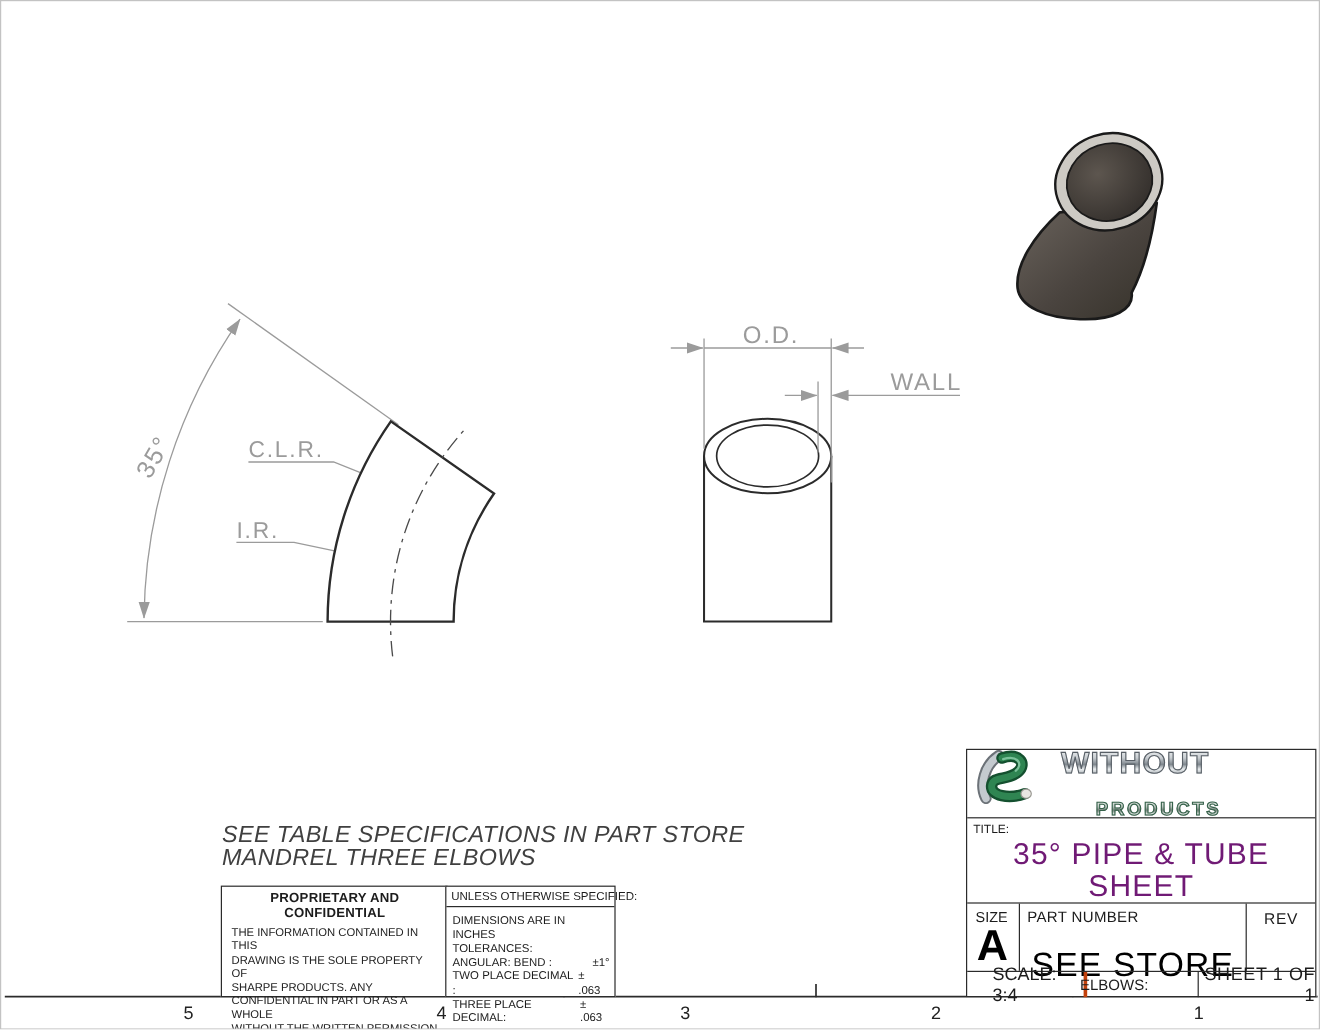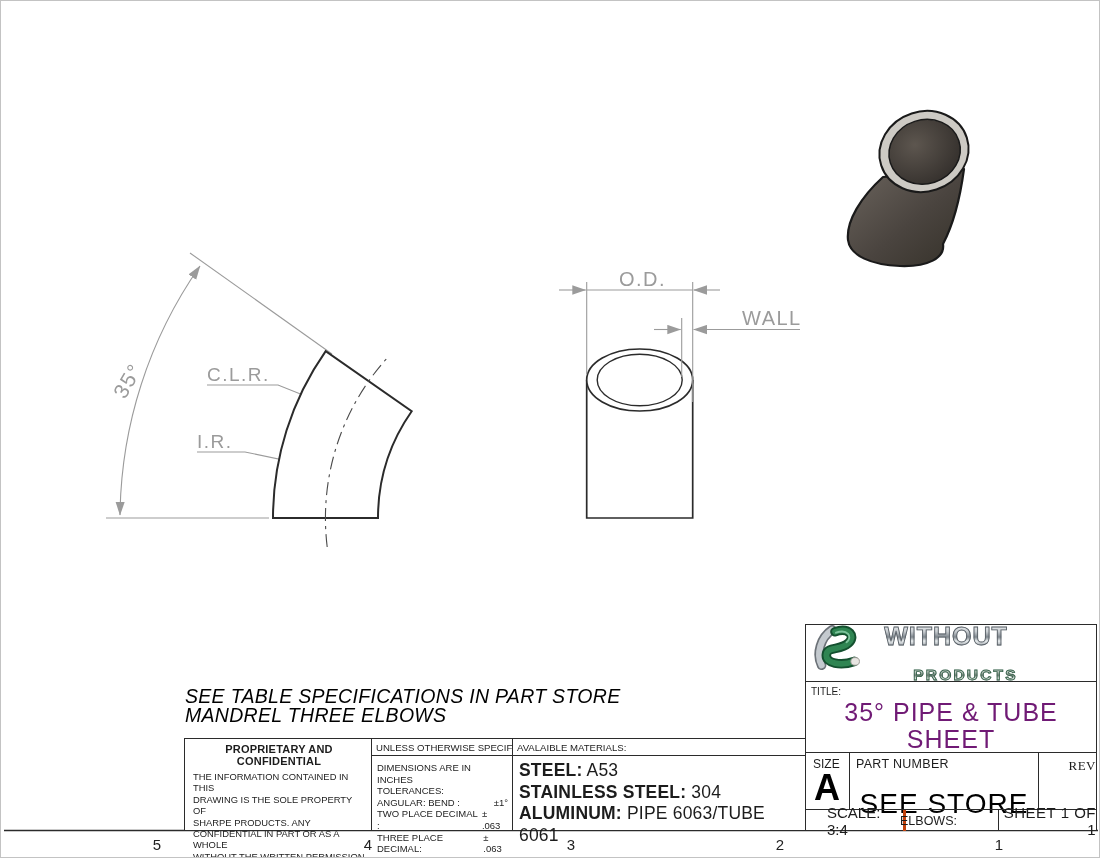--- a/index.html
+++ b/index.html
@@ -4,21 +4,21 @@
 <style>
   html,body{margin:0;padding:0;background:#fff;}
   .page{position:relative;width:1100px;height:858px;background:#ffffff;
         border:1px solid #c3c3c3;box-sizing:border-box;overflow:hidden;
         font-family:"Liberation Sans",sans-serif;color:#1c1c1c;}
   svg{position:absolute;left:0;top:0;}
   svg text{font-family:"Liberation Sans",sans-serif;}
   .dimtext{fill:#9b9b9b;letter-spacing:1.5px;}
   
   .note{position:absolute;left:184px;top:686px;font-style:italic;
-        font-size:19.5px;line-height:19px;letter-spacing:.3px;color:#000000;}
+        font-size:19.5px;line-height:19px;letter-spacing:.3px;color:#404040;}
   
   .cell{position:absolute;box-sizing:border-box;border:1px solid #2b2b2b;background:#fff;}
   .cell-prop{left:183px;top:737px;width:189px;height:93px;padding:4px 7px 0 8px;}
   .prop-head{font-size:11px;font-weight:bold;text-align:center;letter-spacing:.2px;margin-bottom:4px;}
   .prop-body{font-size:9.4px;line-height:11.4px;color:#222;}
   .cell-tol{left:370px;top:737px;width:142px;height:93px;}
   .cellhead{font-size:9.6px;padding:3px 3px 2px 4px;border-bottom:1px solid #2b2b2b;white-space:nowrap;}
   .tol-body{padding:6px 4px 0 5px;font-size:9.5px;line-height:11.6px;}
   .tol-row{display:flex;justify-content:space-between;}
   .cell-mat{left:511px;top:737px;width:295px;height:93px;}
@@ -44,21 +44,21 @@
       font-size:25px;line-height:27px;letter-spacing:1px;color:#701a75;}
   .tb-size{top:128px;height:56px;}
   .tb-col{position:absolute;top:0;bottom:0;box-sizing:border-box;}
   .col-size{left:0;width:44px;border-right:1px solid #2b2b2b;}
   .size-label{font-size:12px;padding:4px 0 0 7px;}
   .size-value{font-size:36px;font-weight:bold;text-align:center;margin-top:-4px;letter-spacing:1px;color:#000;}
   .col-part{left:44px;width:189px;border-right:1px solid #2b2b2b;}
   .part-label{font-size:12.5px;padding:4px 0 0 6px;letter-spacing:.3px;}
   .part-value{text-align:center;font-size:28px;letter-spacing:1px;margin-top:17px;color:#000000;}
   .col-rev{left:233px;right:0;}
-  .rev-label{font-size:13px;text-align:right;padding-top:5px;letter-spacing:.5px;font-family:Liberation Serif, serif;}
+  .rev-label{font-size:13px;text-align:center;padding-top:5px;letter-spacing:.5px;}
   .tb-bottom{top:184px;height:22px;border-top:1px solid #2b2b2b;font-size:15px;}
   .col-scale{left:0;width:87px;border-right:3px solid #c2410c;display:flex;align-items:center;padding-left:8px;margin-left:13px;}
   .col-weight{left:87px;width:106px;border-right:1px solid #2b2b2b;display:flex;align-items:center;padding-left:7px;font-size:12.5px;}
   .col-sheet{left:193px;right:0;display:flex;align-items:center;justify-content:center;letter-spacing:.5px;text-align:right;}
   
   .zone{position:absolute;top:835px;transform:translateX(-50%);font-size:15px;color:#222;}
 </style>
 </head>
 <body>
 
@@ -159,28 +159,20 @@
         <span>TWO PLACE DECIMAL  :</span>
         <span>± .063</span>
       </div>
       <div class="tol-row">
         <span>THREE PLACE DECIMAL:</span>
         <span>± .063</span>
       </div>
     </div>
   </div>
 
-  <div class="cell cell-mat">
-    <div class="cellhead">AVALAIBLE MATERIALS:</div>
-    <div class="mat-body">
-      <div><b>STEEL:</b> <span>A53</span></div>
-      <div><b>STAINLESS STEEL:</b> <span>304</span></div>
-      <div><b>ALUMINUM:</b> <span>PIPE 6063/TUBE 6061</span></div>
-    </div>
-  </div>
 
   <div class="tb">
     <div class="tb-row tb-logo">
       <svg width="58" height="46" viewBox="0 0 60 48">
         <path d="M16 42 C10 30 15 13 27 5" stroke="#6c7278" stroke-width="10" fill="none" stroke-linecap="round"></path>
         <path d="M16 42 C10 30 15 13 27 5" stroke="#c4cacf" stroke-width="6.5" fill="none" stroke-linecap="round"></path>
         <path d="M30 7 C45 2 52 12 44 19 C35 27 22 22 21 31 C20 40 36 43 50 38" stroke="#14502f" stroke-width="10" fill="none" stroke-linecap="round"></path>
         <path d="M30 7 C45 2 52 12 44 19 C35 27 22 22 21 31 C20 40 36 43 50 38" stroke="#2f8552" stroke-width="6" fill="none" stroke-linecap="round"></path>
         <path d="M31 8 C43 4 49 12 42 18" stroke="#7cc29b" stroke-width="2" fill="none" stroke-linecap="round"></path>
         <ellipse cx="51" cy="38" rx="4.5" ry="4" fill="#e8e6e2" stroke="#9a9892" stroke-width="1"></ellipse>

